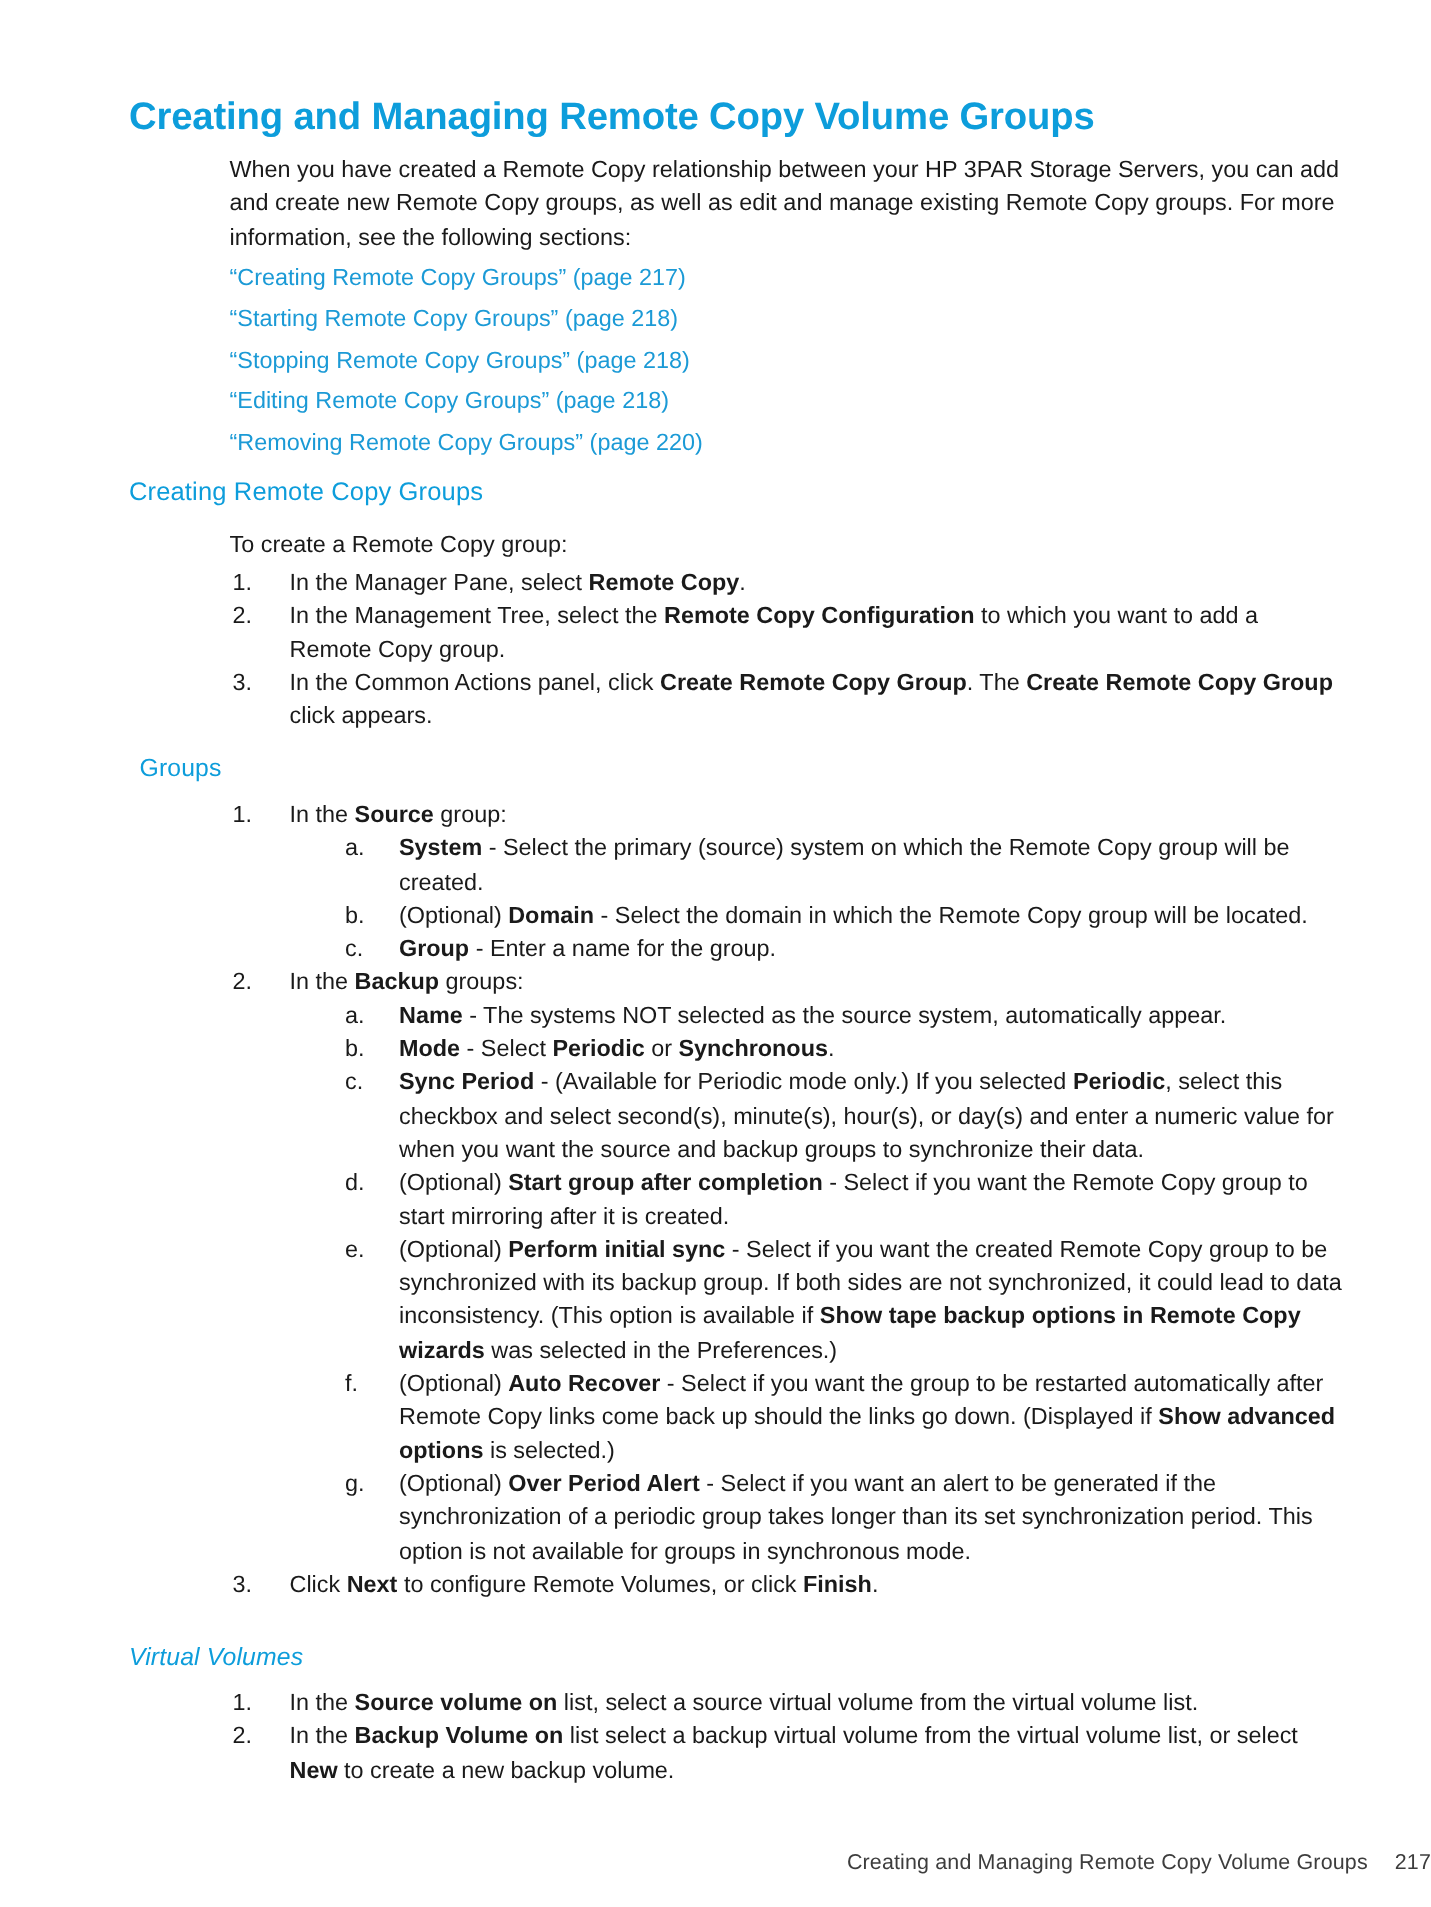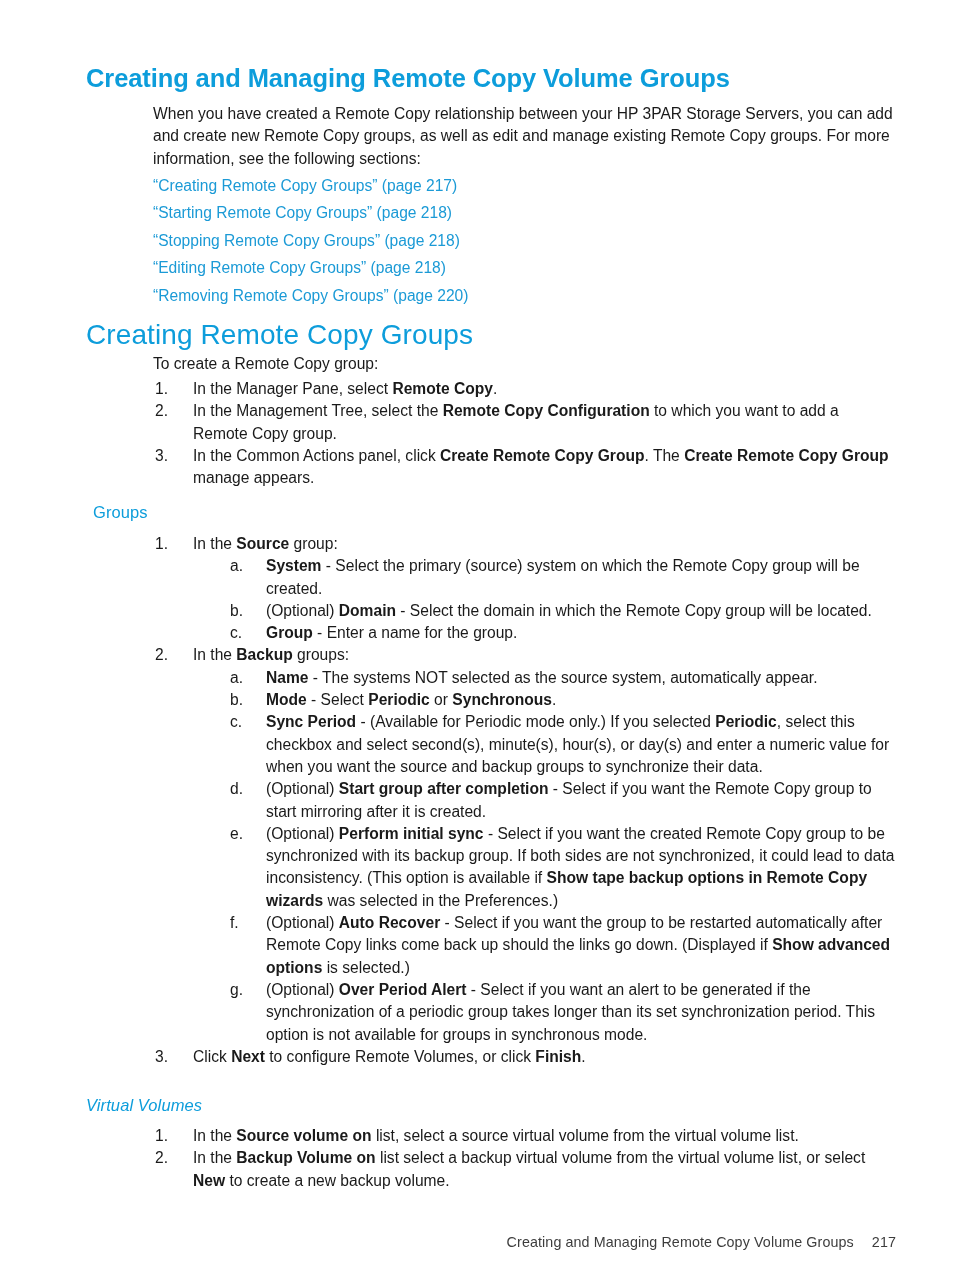--- a/index.html
+++ b/index.html
@@ -30,21 +30,21 @@
     top: 52px;
     margin: 0;
     font-size: 25.5px;
     font-weight: bold;
     letter-spacing: -0.1px;
     color: #0d9ddb;
     line-height: 1.15;
   }
   .section-heading {
     margin: 0;
-    font-size: 28px;
+    font-size: 17px;
     font-weight: normal;
     color: #0d9ddb;
     line-height: 1.2;
     letter-spacing: 0.1px;
   }
   .sub-heading {
     margin: 0;
     font-size: 16.5px;
     font-weight: normal;
     color: #0d9ddb;
@@ -98,21 +98,20 @@
   .alpha-list { margin-left: 37px; }
   b, strong { font-weight: bold; }
 
   
   .footer {
     position: absolute;
     left: 0;
     top: 1222px;
     width: 954px;
     text-align: right;
-    padding-right: 58px;
     box-sizing: border-box;
     font-size: 14.3px;
     color: #3d3d3d;
     letter-spacing: 0.1px;
   }
   .footer .pagenum {
     display: inline-block;
     margin-left: 18px;
   }
 
@@ -143,21 +142,21 @@
   </div>
 
   <div class="body-block" style="top:341px;">
     <p>To create a Remote Copy group:</p>
   </div>
 
   <div class="abs" style="left:155px; top:366px; width:742px;">
     <ol class="num-list" id="creating-steps">
         <li><span class="marker">1.</span><span><span>In the Manager Pane, select </span><b>Remote Copy</b><span>.</span></span></li>
         <li><span class="marker">2.</span><span><span>In the Management Tree, select the </span><b>Remote Copy Configuration</b><span> to which you want to add a Remote Copy group.</span></span></li>
-        <li><span class="marker">3.</span><span><span>In the Common Actions panel, click </span><b>Create Remote Copy Group</b><span>. The </span><b>Create Remote Copy Group</b><span> manage appears.</span></span></li>
+        <li><span class="marker">3.</span><span><span>In the Common Actions panel, click </span><b>Create Remote Copy Group</b><span>. The </span><b>Create Remote Copy Group</b><span> click appears.</span></span></li>
       </ol>
   </div>
 
   <div class="abs" style="left:93px; top:491px; width:812px;">
     <h3 class="sub-heading">Groups</h3>
   </div>
 
   <div class="abs" style="left:155px; top:521px; width:742px;">
     <ol class="num-list" id="groups-steps">
         <li><span class="marker">1.</span><span><span>In the </span><b>Source</b><span> group:</span></span><ol class="alpha-list">

